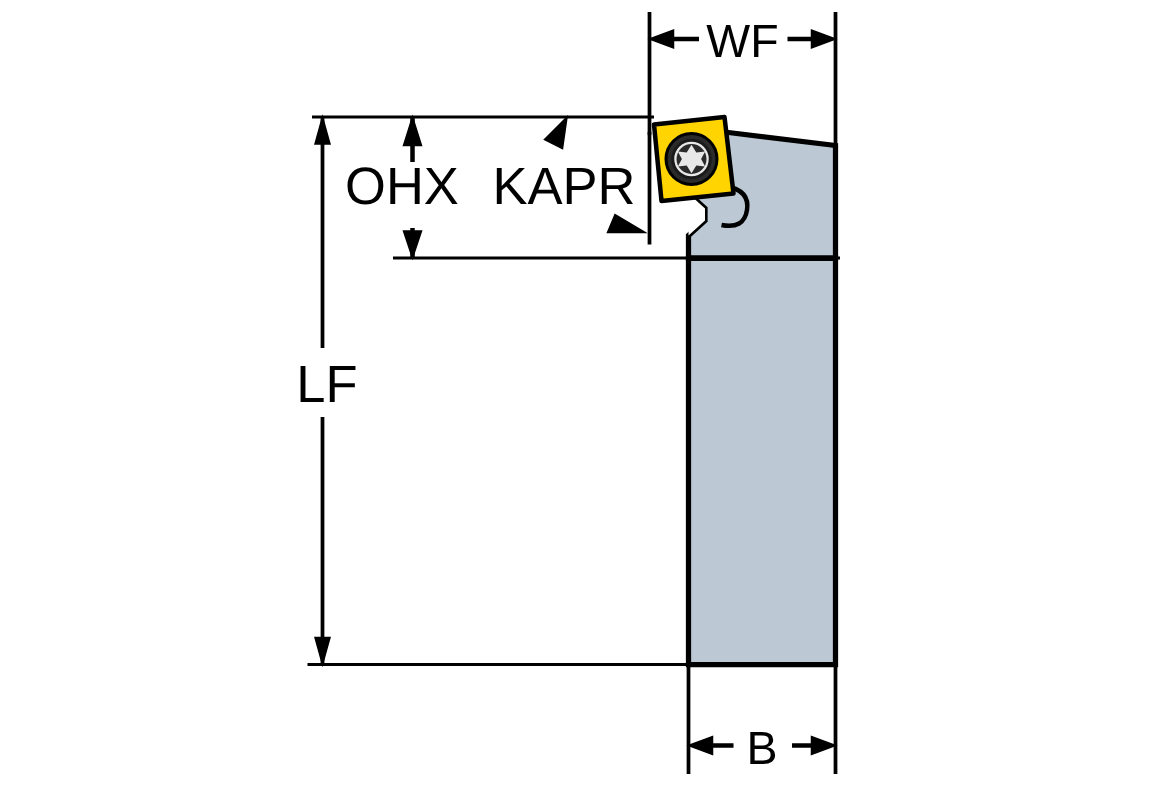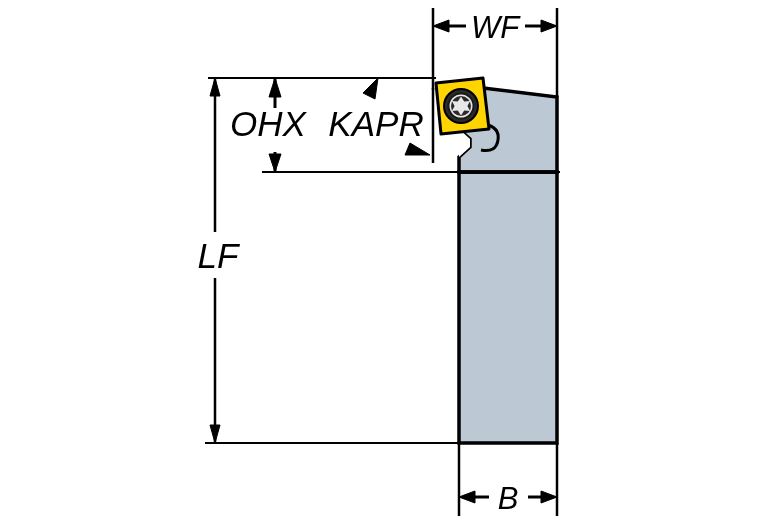--- a/index.html
+++ b/index.html
@@ -9,21 +9,20 @@
   }
   body {
     font-family: "Liberation Sans", sans-serif;
   }
   #drawing-root {
     position: relative;
     width: 767px;
     height: 523px;
     background: #ffffff;
     overflow: hidden;
-    font-style: italic;
   }
   #drawing-svg {
     display: block;
     width: 767px;
     height: 523px;
   }
   .dim-label {
     font-family: "Liberation Sans", sans-serif;
     font-weight: 400;
     fill: #000000;

